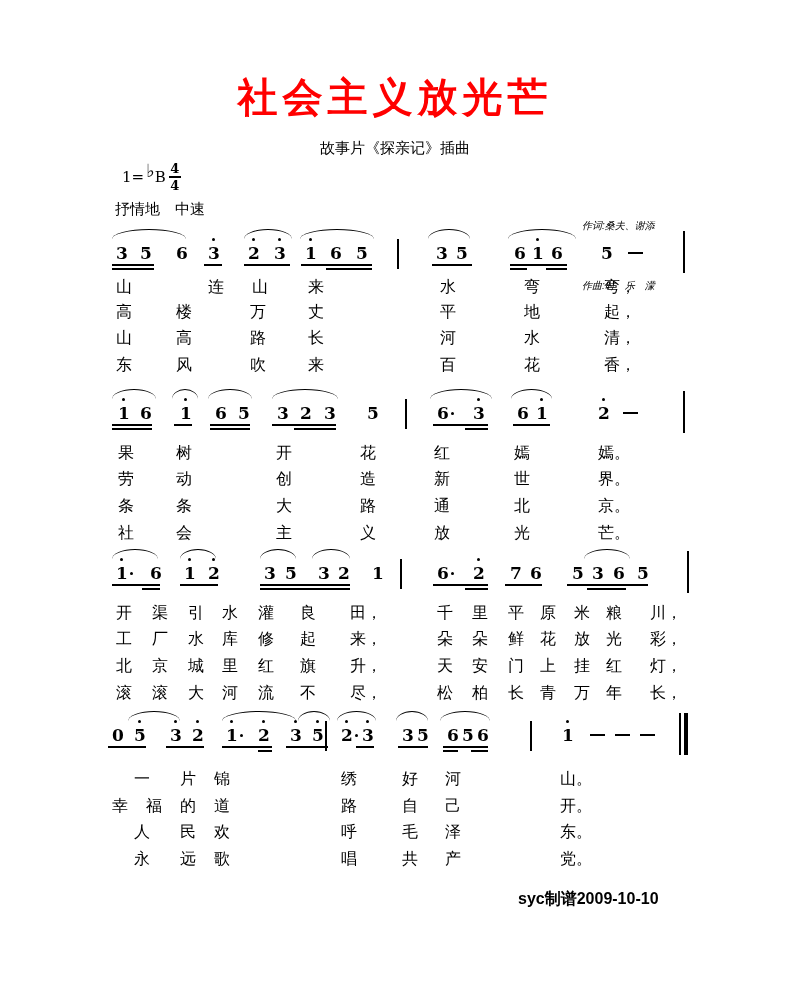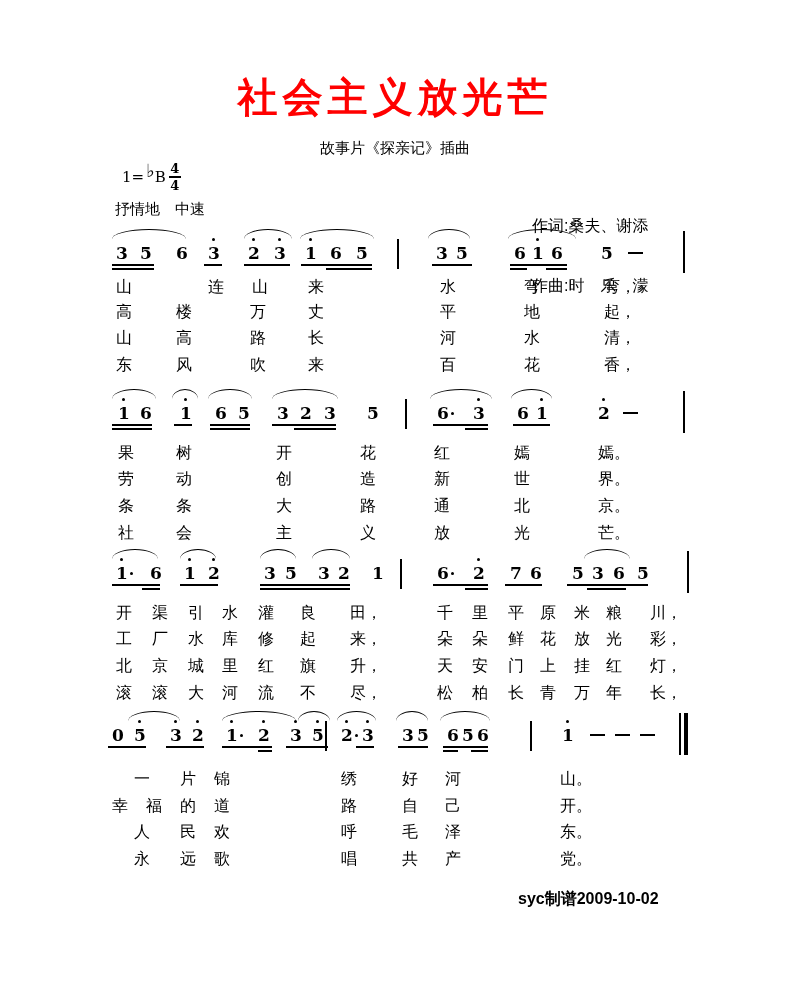--- a/index.html
+++ b/index.html
@@ -10,21 +10,21 @@
               font-family:"DejaVu Serif","Liberation Serif",serif;
               font-weight:bold;font-size:40px;letter-spacing:5px;}
   #song-subtitle{left:0;top:139px;width:790px;text-align:center;font-size:15px;}
   #key-sig{left:122px;top:162px;display:flex;align-items:center;font-size:15px;
            font-family:"DejaVu Serif","Liberation Serif",serif;}
   #key-sig .flat{font-size:18px;position:relative;top:-6px;margin-left:2px;}
   .frac{display:inline-flex;flex-direction:column;align-items:center;margin-left:3px;
         font-size:13px;line-height:13px;font-weight:bold;}
   .frac .bar{width:12px;height:1.5px;background:#000;margin:1px 0;}
   #tempo-marking{left:115px;top:200px;font-size:15px;}
-  #credits{left:532px;top:176px;font-size:16px;line-height:20px;}
+  #credits{left:582px;top:176px;font-size:10px;line-height:20px;font-style:italic;}
   #footer-credit{left:518px;top:889px;font-size:16px;font-weight:bold;}
   .note{font-family:"DejaVu Serif","Liberation Serif",serif;font-weight:bold;
         font-size:17px;line-height:18px;}
   .lyr{font-size:16px;line-height:18px;}
   .uline{background:#000;height:1.6px;}
   .slur{height:9px;border-top:1.6px solid #000;border-radius:50% 50% 0 0/100% 100% 0 0;}
   .ndot{width:3.2px;height:3.2px;background:#000;border-radius:50%;}
   .barline{background:#000;width:1.8px;}
   .barline.thick{width:4px;}
   .dash{background:#000;height:2.2px;width:15px;}
@@ -356,13 +356,13 @@
     <div class="abs lyr" style="left: 560px; top: 823px;">东。</div>
     <div class="abs lyr" style="left: 134px; top: 850px;">永</div>
     <div class="abs lyr" style="left: 180px; top: 850px;">远</div>
     <div class="abs lyr" style="left: 214px; top: 850px;">歌</div>
     <div class="abs lyr" style="left: 341px; top: 850px;">唱</div>
     <div class="abs lyr" style="left: 402px; top: 850px;">共</div>
     <div class="abs lyr" style="left: 445px; top: 850px;">产</div>
     <div class="abs lyr" style="left: 560px; top: 850px;">党。</div>
   </div>
 
-<div class="abs" id="footer-credit">syc制谱2009-10-02</div>
+<div class="abs" id="footer-credit">syc制谱2009-10-10</div>
 
 </body></html>

